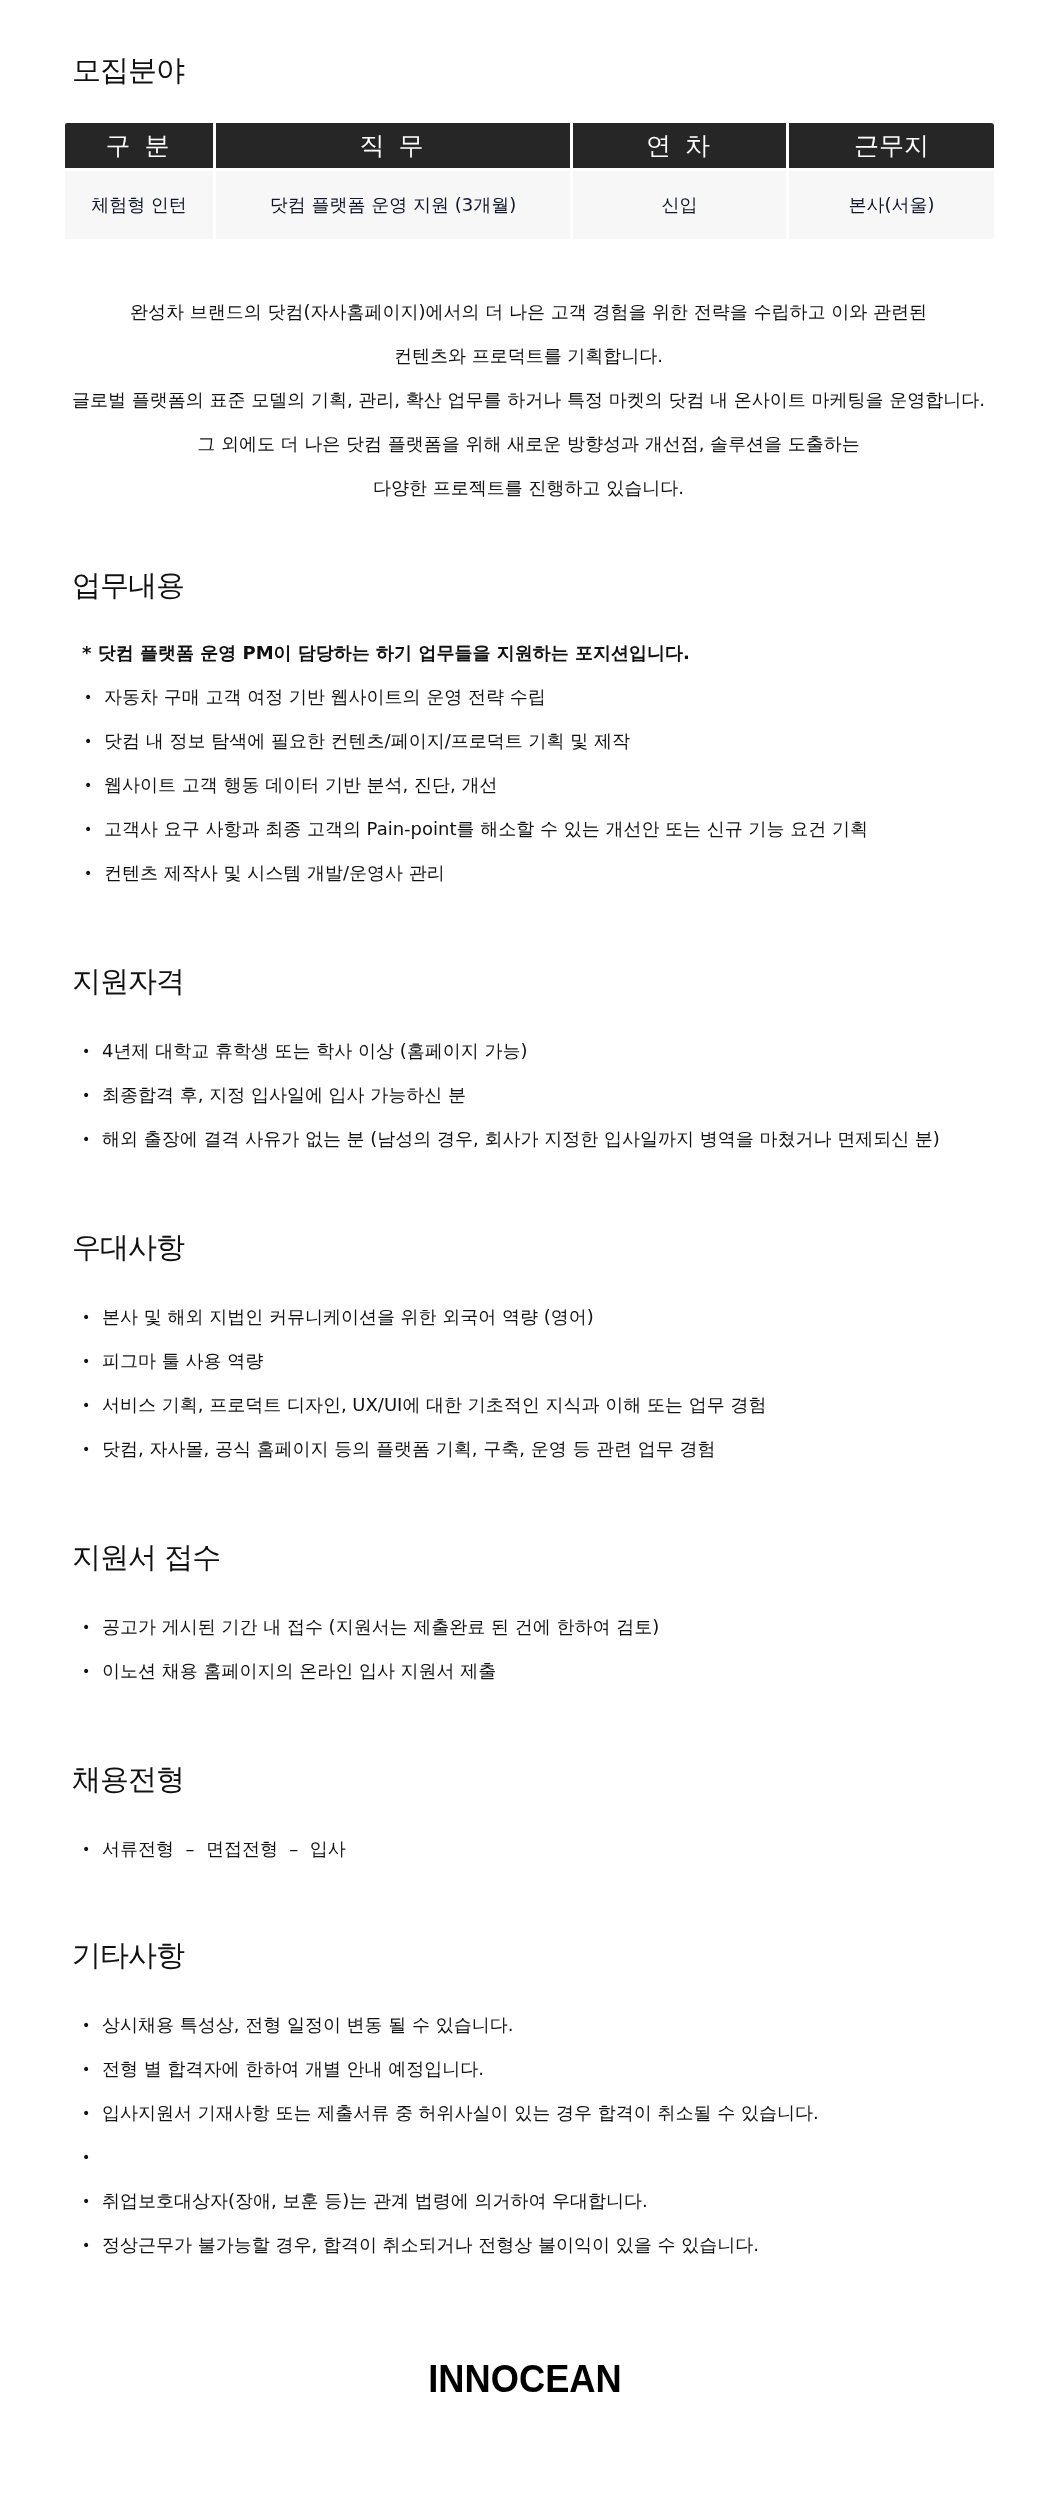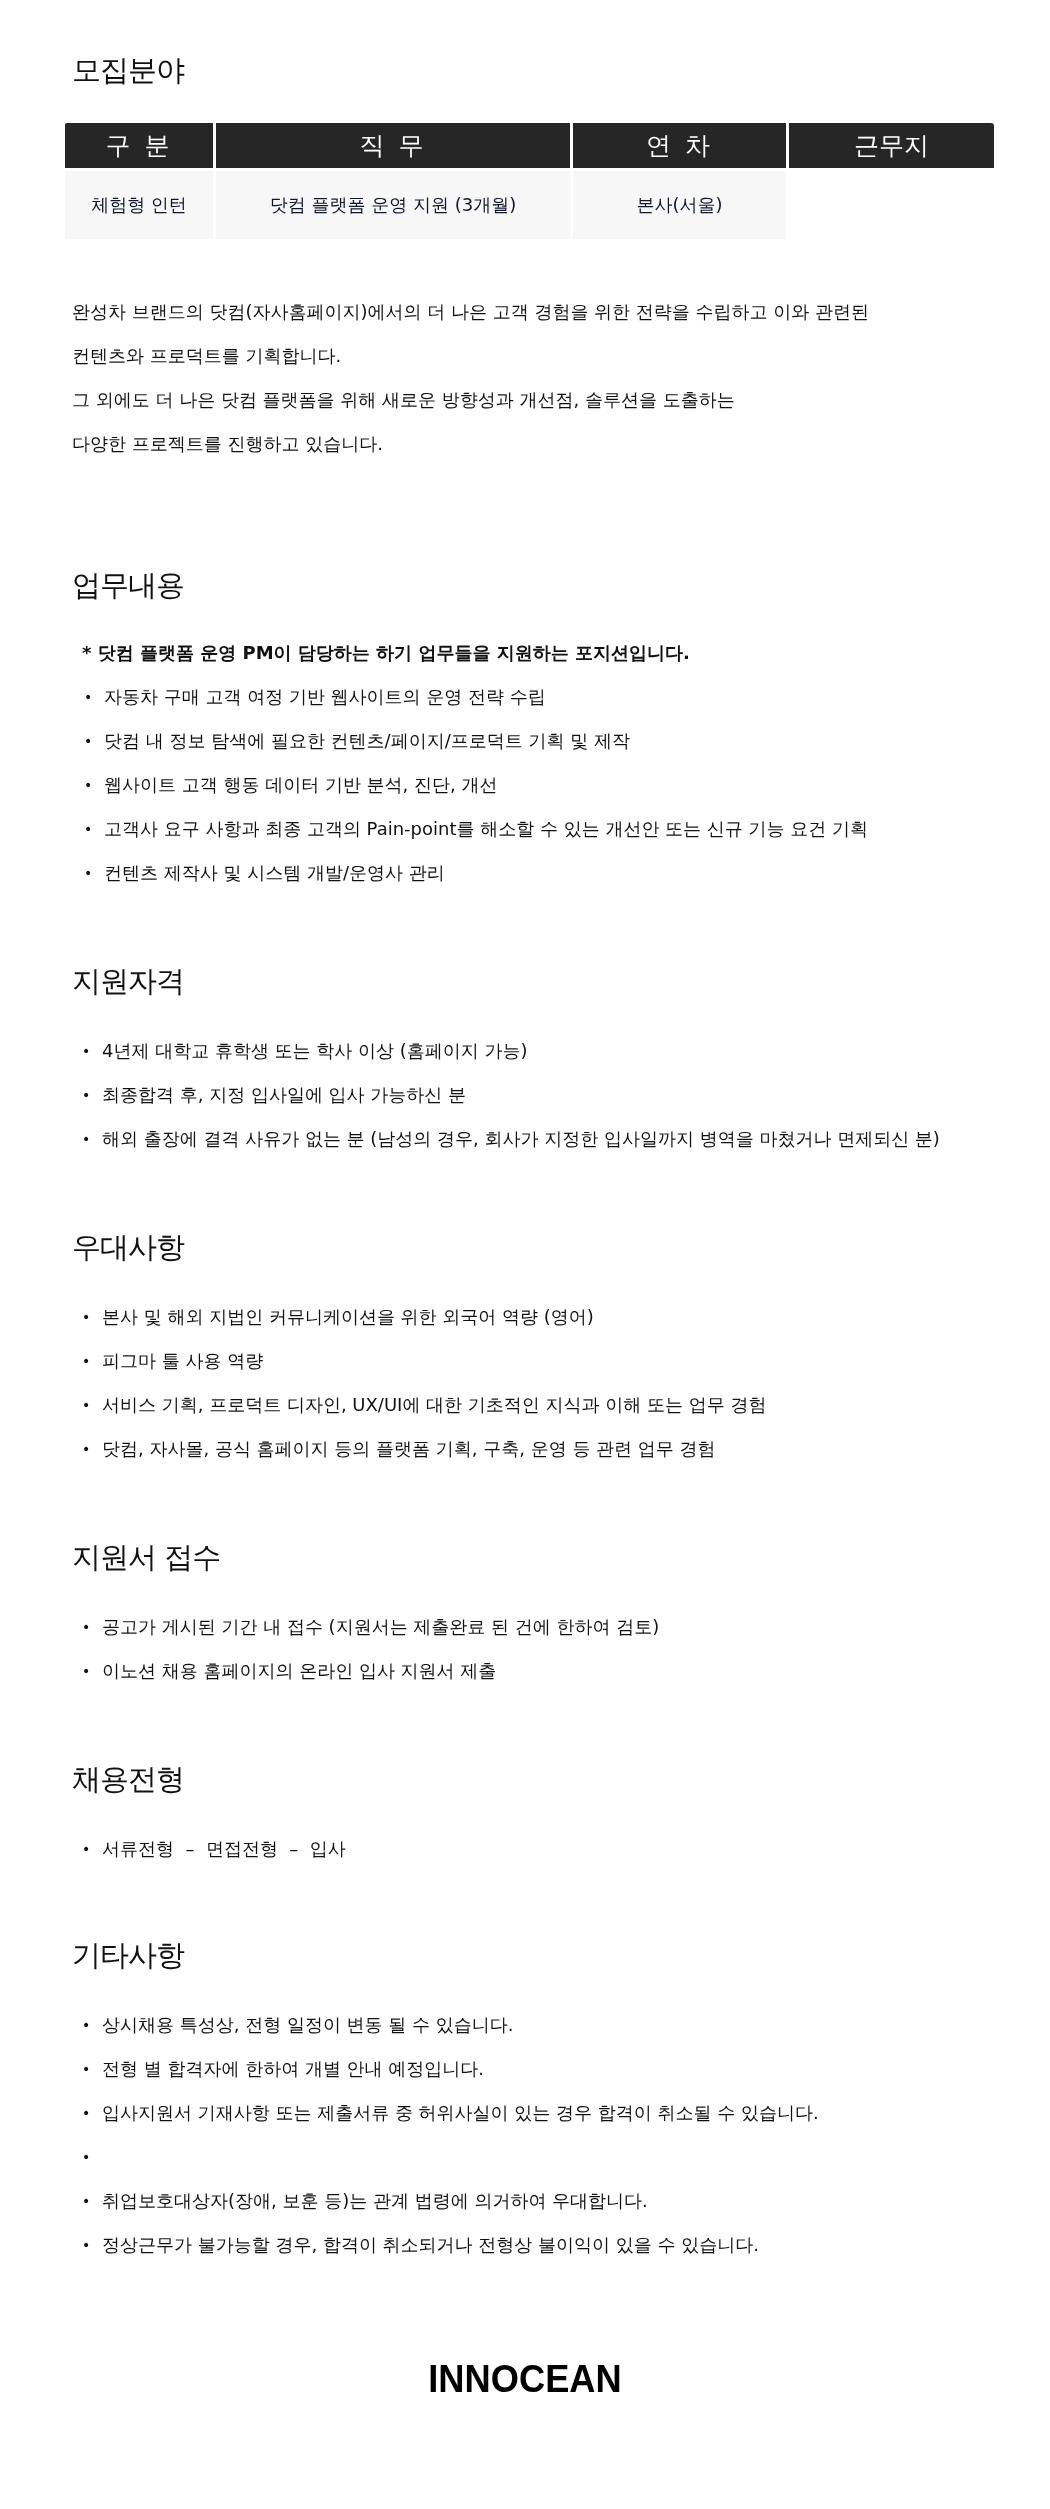--- a/index.html
+++ b/index.html
@@ -92,26 +92,28 @@
 
   <h2 class="h2" style="top:56px;">모집분야</h2>
 
   <div class="table">
     <div class="th">구 분</div>
     <div class="th">직 무</div>
     <div class="th">연 차</div>
     <div class="th">근무지</div>
     <div class="td">체험형 인턴</div>
     <div class="td">닷컴 플랫폼 운영 지원 (3개월)</div>
+    <div class="td">신입</div>
     <div class="td">본사(서울)</div>
   </div>
 
-  <div class="para" style="top:290px;">
+  <div class="para" style="top:290px;text-align:center;">
     <div>완성차 브랜드의 닷컴(자사홈페이지)에서의 더 나은 고객 경험을 위한 전략을 수립하고 이와 관련된</div>
     <div>컨텐츠와 프로덕트를 기획합니다.</div>
+    <div>글로벌 플랫폼의 표준 모델의 기획, 관리, 확산 업무를 하거나 특정 마켓의 닷컴 내 온사이트 마케팅을 운영합니다.</div>
     <div>그 외에도 더 나은 닷컴 플랫폼을 위해 새로운 방향성과 개선점, 솔루션을 도출하는</div>
     <div>다양한 프로젝트를 진행하고 있습니다.</div>
   </div>
 
   <h2 class="h2" style="top:571px;">업무내용</h2>
   <ul class="list" style="top:631px; left:82px;">
     <li class="note">
         <span>* 닷컴 플랫폼 운영 PM이 담당하는 하기 업무들을 지원하는 포지션입니다.</span>
       </li>
     <li>

